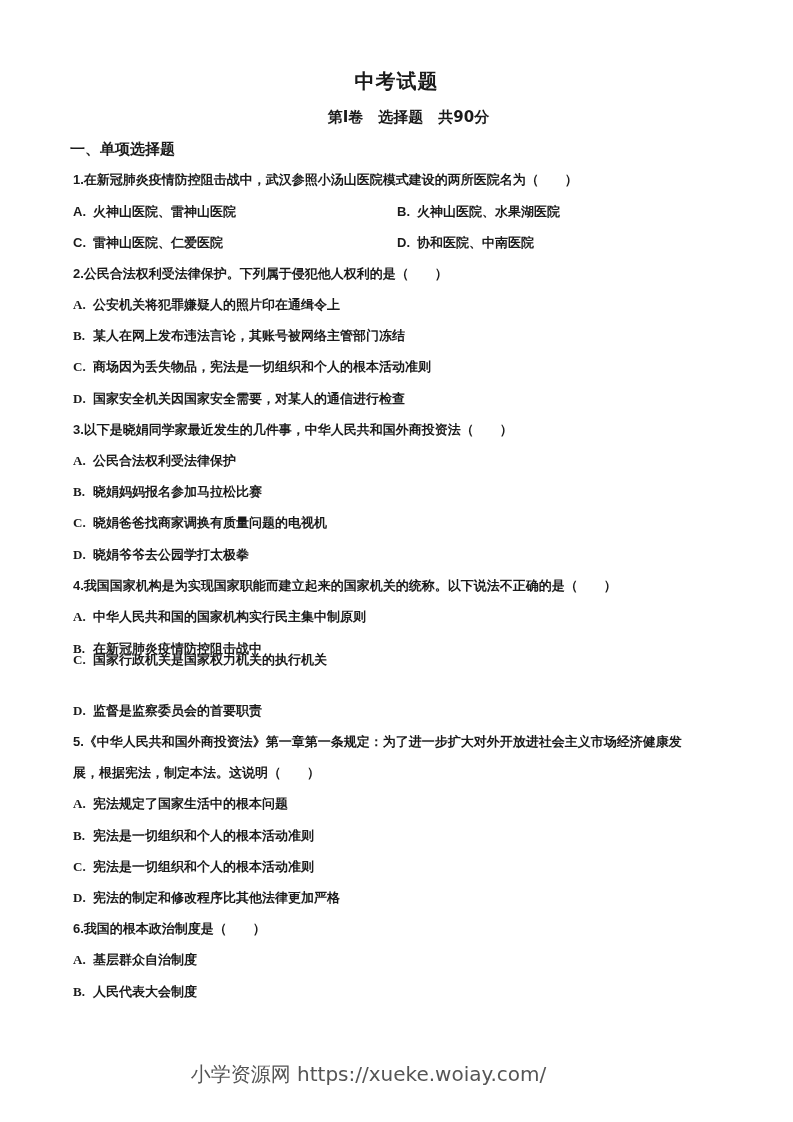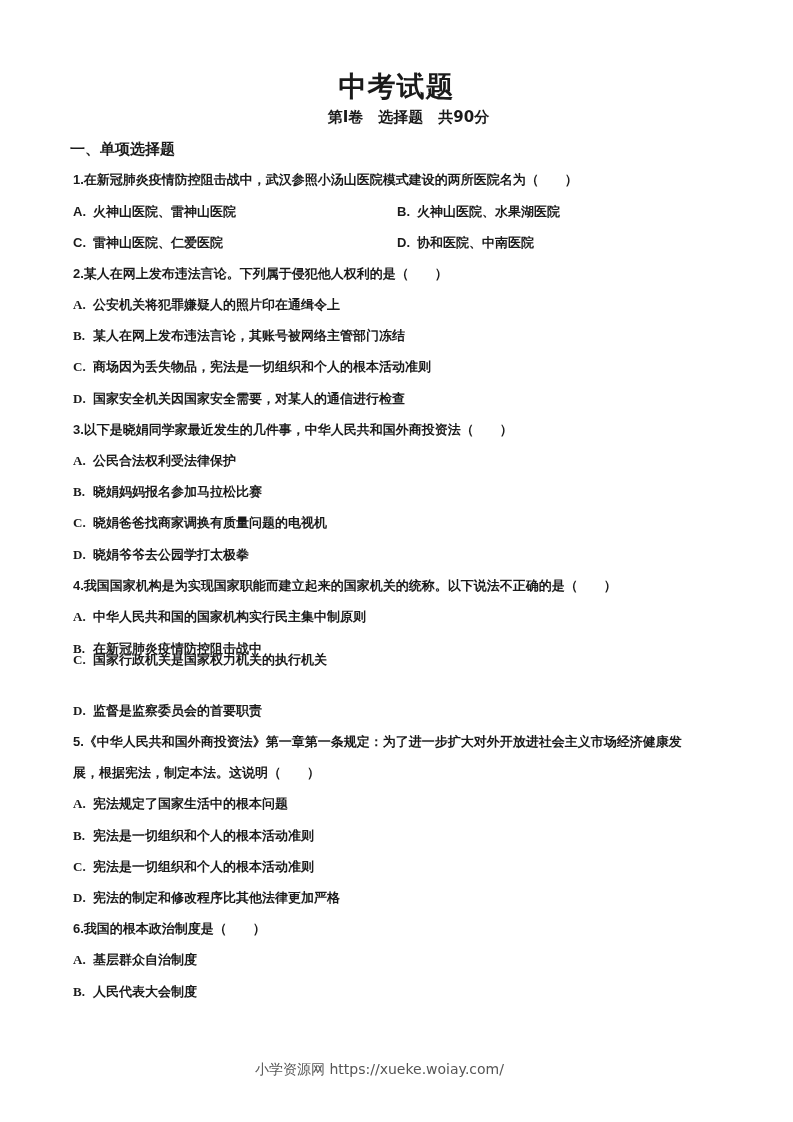--- a/index.html
+++ b/index.html
@@ -4,42 +4,42 @@
 <style>
   html, body { margin: 0; padding: 0; background: #ffffff; }
   body {
     width: 793px; height: 1122px; position: relative; overflow: hidden;
     font-family: "DejaVu Serif", "Liberation Serif", serif;
     color: #1a1a1a;
   }
   .title {
     position: absolute; left: 0; width: 793px; top: 68px; text-align: center;
     font-family: "DejaVu Sans", "Liberation Sans", sans-serif;
-    font-weight: bold; font-size: 28px; letter-spacing: 1px;
+    font-weight: bold; font-size: 20px; letter-spacing: 1px;
   }
   .subtitle {
     position: absolute; left: 0; width: 793px; top: 108px; text-align: center;
     font-family: "DejaVu Sans", "Liberation Sans", sans-serif;
     font-weight: bold; font-size: 15px; word-spacing: 6px; padding-left: 12px;
   }
   .section {
     position: absolute; left: 70px; top: 140px;
     font-family: "DejaVu Sans", "Liberation Sans", sans-serif;
     font-weight: bold; font-size: 15px;
   }
   .line {
     position: absolute; left: 73px; font-size: 13px; white-space: nowrap; line-height: 18px; font-weight: bold;
   }
   .qnum { font-family: "Liberation Sans", sans-serif; }
   .opt-letter { font-family: "Liberation Serif", serif; display: inline-block; width: 20px; }
   .opt-letter.sans { font-family: "Liberation Sans", sans-serif; }
   .footer {
-    position: absolute; left: 12px; width: 735px; top: 1061px; text-align: center;
+    position: absolute; left: 1px; width: 735px; top: 1061px; text-align: center;
     font-family: "DejaVu Sans", "Liberation Sans", sans-serif;
-    font-size: 14px; color: #555555;
+    font-size: 20px; color: #555555;
   }
 </style>
 </head>
 <body>
 
 <div>
   <div class="title">中考试题</div>
   <div class="subtitle">第Ⅰ卷　选择题　共90分</div>
   <div class="section">一、单项选择题</div>
 
@@ -53,21 +53,21 @@
     <span class="opt-letter sans">B.</span><span>火神山医院、水果湖医院</span>
   </div>
   <div class="line" style="top:234px">
     <span class="opt-letter sans">C.</span><span>雷神山医院、仁爱医院</span>
   </div>
   <div class="line" style="top:234px; left:397px">
     <span class="opt-letter sans">D.</span><span>协和医院、中南医院</span>
   </div>
 
   <div class="line" style="top:265px">
-    <span class="qnum">2.</span><span>某人在网上发布违法言论。下列属于侵犯他人权利的是（　　）</span>
+    <span class="qnum">2.</span><span>公民合法权利受法律保护。下列属于侵犯他人权利的是（　　）</span>
   </div>
   <div class="line" style="top:296px">
     <span class="opt-letter">A.</span><span>公安机关将犯罪嫌疑人的照片印在通缉令上</span>
   </div>
   <div class="line" style="top:327px">
     <span class="opt-letter">B.</span><span>某人在网上发布违法言论，其账号被网络主管部门冻结</span>
   </div>
   <div class="line" style="top:358px">
     <span class="opt-letter">C.</span><span>商场因为丢失物品，宪法是一切组织和个人的根本活动准则</span>
   </div>

